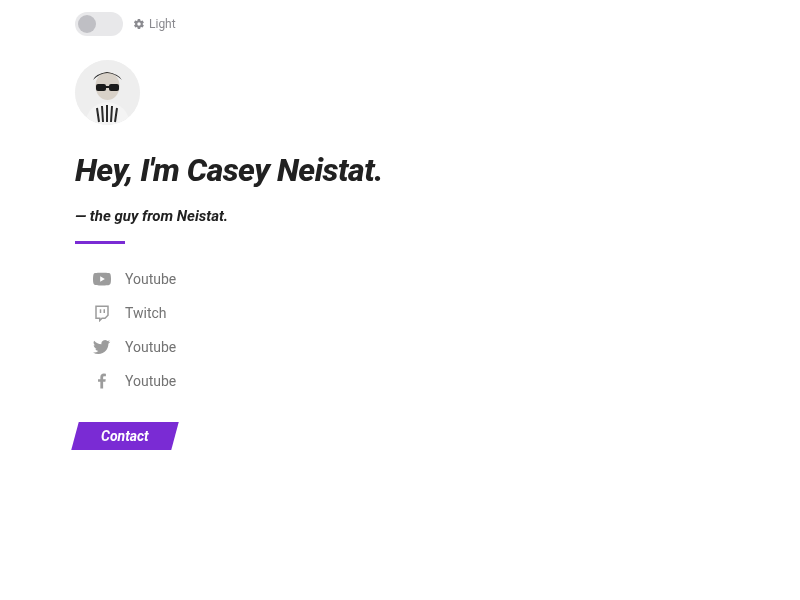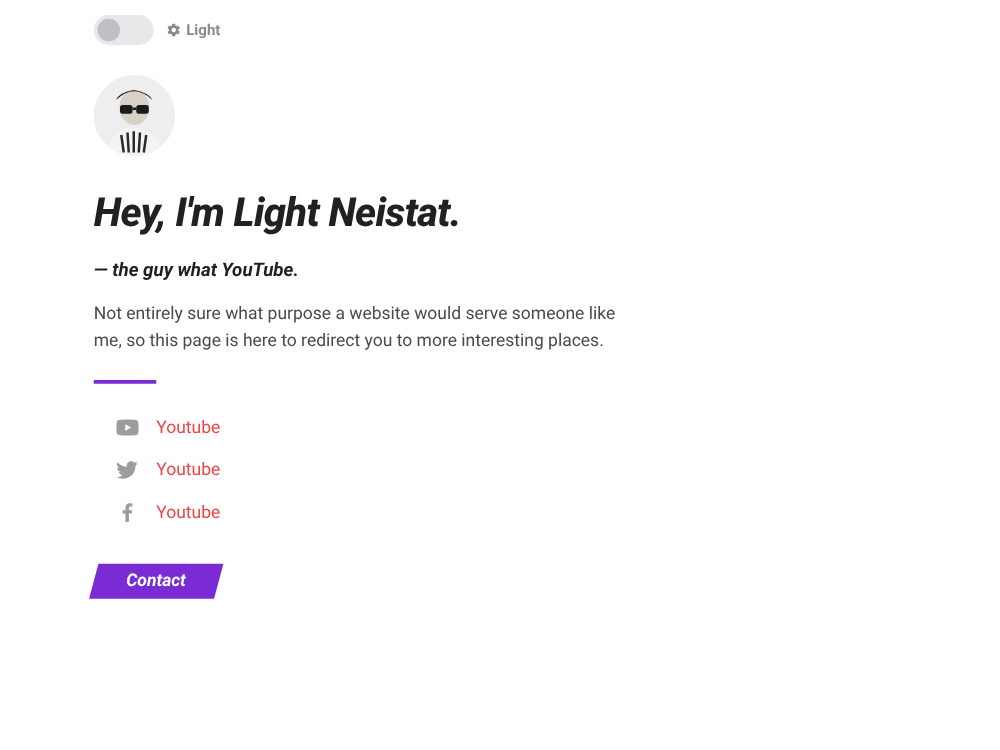--- a/index.html
+++ b/index.html
@@ -40,21 +40,20 @@
       position: absolute;
       top: 3px;
       left: 3px;
     }
     .theme-label {
       display: flex;
       align-items: center;
       gap: 4px;
       color: #8a8a8f;
       font-size: 12px;
-      font-weight: bold;
     }
     .gear-icon {
       width: 12px;
       height: 12px;
       display: inline-flex;
     }
     .avatar {
       width: 65px;
       height: 65px;
       border-radius: 50%;
@@ -110,21 +109,21 @@
     .social-list li .icon {
       width: 18px;
       height: 18px;
       display: inline-flex;
       align-items: center;
       justify-content: center;
       color: #9c9c9c;
     }
     .social-list li .label {
       font-size: 14px;
-      color: #ef4444;
+      color: #737373;
     }
     .contact-btn {
       display: inline-block;
       background: #7a2bd4;
       color: #fff;
       font-weight: 700;
       font-style: italic;
       font-size: 14px;
       padding: 6px 26px;
       transform: skewX(-15deg);
@@ -166,34 +165,42 @@
         <path d="M18 20 Q32 6 47 20 Q44 14 32 12 Q20 14 18 20" fill="#2a2a2a"></path>
         <rect x="21" y="24" width="10" height="7" rx="2" fill="#1a1a1a"></rect>
         <rect x="34" y="24" width="10" height="7" rx="2" fill="#1a1a1a"></rect>
         <rect x="31" y="26" width="3" height="2" fill="#1a1a1a"></rect>
         <path d="M10 65 Q12 44 32 42 Q53 44 55 65 Z" fill="#f4f4f4"></path>
         <path d="M22 48 L24 62 M27 46 L28 62 M32 45 L32 62 M37 46 L36 62 M42 48 L40 62" stroke="#2a2a2a" stroke-width="2" fill="none"></path>
       </g>
     </svg>
   </div>
 
-  <h1>Hey, I'm Light Neistat.</h1>
-  <h3>— the guy what YouTube.</h3>
-  <p class="intro">Not entirely sure what purpose a website would serve someone like me, so this page is here to redirect you to more interesting places.</p>
+  <h1>Hey, I'm Casey Neistat.</h1>
+  <h3>— the guy from Neistat.</h3>
 
   <hr class="accent-rule">
 
   <ul class="social-list">
     <li>
       <span class="icon">
         <svg viewBox="0 0 24 24" fill="currentColor">
             <path d="M23.5 6.2a3 3 0 0 0-2.1-2.1C19.5 3.5 12 3.5 12 3.5s-7.5 0-9.4.6A3 3 0 0 0 .5 6.2 31 31 0 0 0 0 12a31 31 0 0 0 .5 5.8 3 3 0 0 0 2.1 2.1c1.9.6 9.4.6 9.4.6s7.5 0 9.4-.6a3 3 0 0 0 2.1-2.1A31 31 0 0 0 24 12a31 31 0 0 0-.5-5.8zM9.6 15.6V8.4l6.2 3.6z"></path>
           </svg>
       </span>
       <span class="label">Youtube</span>
+    </li>
+    <li>
+      <span class="icon">
+        <svg viewBox="0 0 24 24" fill="none" stroke="currentColor" stroke-width="2">
+            <path d="M4 3h16v12l-4 4h-4l-3 3v-3H4V3z"></path>
+            <path d="M10 7v5M15 7v5"></path>
+          </svg>
+      </span>
+      <span class="label">Twitch</span>
     </li>
     <li>
       <span class="icon">
         <svg viewBox="0 0 24 24" fill="currentColor">
             <path d="M23 4.9a9.4 9.4 0 0 1-2.7.7 4.7 4.7 0 0 0 2-2.6 9.4 9.4 0 0 1-3 1.1 4.7 4.7 0 0 0-8 4.3A13.3 13.3 0 0 1 1.6 3.6a4.7 4.7 0 0 0 1.5 6.3 4.7 4.7 0 0 1-2.1-.6v.1a4.7 4.7 0 0 0 3.8 4.6 4.7 4.7 0 0 1-2.1.1 4.7 4.7 0 0 0 4.4 3.3A9.4 9.4 0 0 1 0 19.3a13.3 13.3 0 0 0 7.2 2.1c8.6 0 13.3-7.1 13.3-13.3v-.6A9.5 9.5 0 0 0 23 4.9z"></path>
           </svg>
       </span>
       <span class="label">Youtube</span>
     </li>
     <li>

